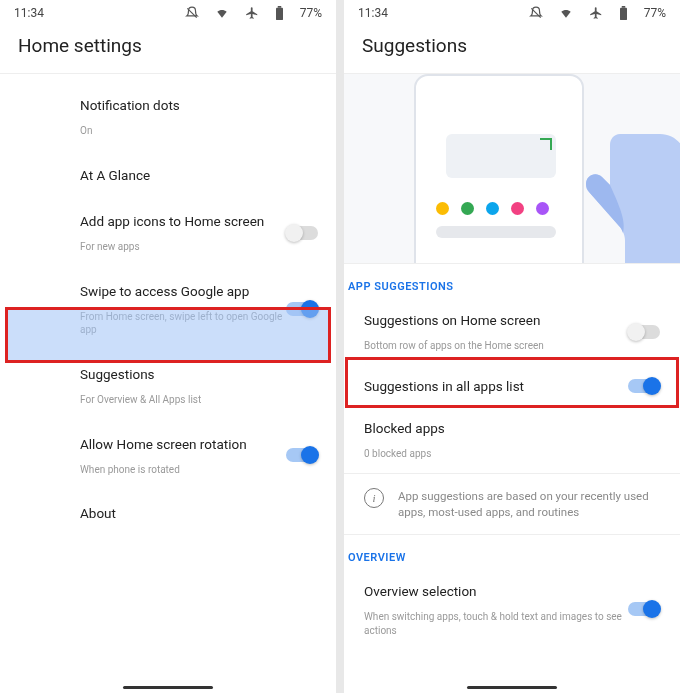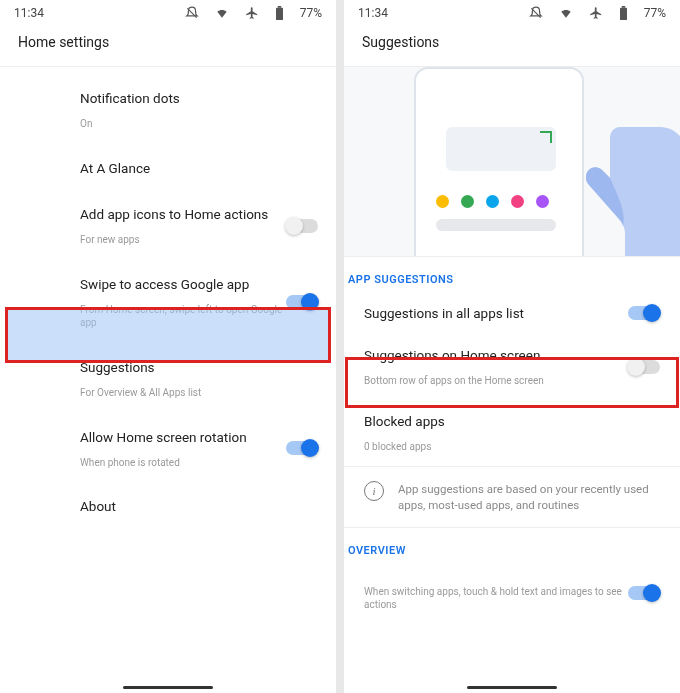--- a/index.html
+++ b/index.html
@@ -22,21 +22,21 @@
   .status-bar {
     display: flex;
     justify-content: space-between;
     align-items: center;
     padding: 6px 14px 2px;
     font-size: 12px;
     color: #444;
   }
   .status-icons { display: flex; align-items: flex-start; gap: 16px; }
   .page-title {
-    font-size: 14px;
+    font-size: 19px;
     color: #222;
     padding: 12px 18px 16px;
     font-weight: 400;
   }
   .divider { height: 1px; background: #eee; }
   .settings-list { padding-top: 8px; }
   .row {
     display: flex;
     align-items: center;
     padding: 14px 18px 14px 80px;
@@ -154,21 +154,21 @@
         <div class="row-sub">On</div>
       </div>
     </div>
     <div class="row">
       <div class="row-text">
         <div class="row-title">At A Glance</div>
       </div>
     </div>
     <div class="row">
       <div class="row-text">
-        <div class="row-title">Add app icons to Home actions</div>
+        <div class="row-title">Add app icons to Home screen</div>
         <div class="row-sub">For new apps</div>
       </div>
       <div class="toggle"></div>
     </div>
     <div class="row">
       <div class="row-text">
         <div class="row-title">Swipe to access Google app</div>
         <div class="row-sub">From Home screen, swipe left to open Google app</div>
       </div>
       <div class="toggle on"></div>
@@ -246,47 +246,48 @@
     <svg class="hand" viewBox="0 0 160 180">
       <path fill="#b9cdf5" d="M90 20c-6 0-10 5-10 11v40l-8-8c-6-6-16-2-16 7 0 3 1 6 3 8l30 34c4 4 6 10 6 15v53h65V60c0-20-10-40-30-40H90z"></path>
       <path fill="#9db8ef" d="M80 71l-8-8c-6-6-16-2-16 7 0 3 1 6 3 8l30 34c2 2 3 4 4 7 3-12-3-26-13-48z"></path>
     </svg>
   </div>
 
   <div class="section-label">APP SUGGESTIONS</div>
 
   <div class="row-r">
     <div class="row-text">
-      <div class="row-title">Suggestions in all apps list</div>
-    </div>
-    <div class="toggle on"></div>
-  </div>
-  <div class="row-r">
-    <div class="row-text">
       <div class="row-title">Suggestions on Home screen</div>
       <div class="row-sub">Bottom row of apps on the Home screen</div>
     </div>
     <div class="toggle"></div>
+  </div>
+  <div class="row-r">
+    <div class="row-text">
+      <div class="row-title">Suggestions in all apps list</div>
+    </div>
+    <div class="toggle on"></div>
   </div>
   <div class="row-r">
     <div class="row-text">
       <div class="row-title">Blocked apps</div>
       <div class="row-sub">0 blocked apps</div>
     </div>
   </div>
 
   <div class="info-row">
     <div class="info-icon">i</div>
     <div class="info-text">App suggestions are based on your recently used apps, most-used apps, and routines</div>
   </div>
 
   <div class="section-label">OVERVIEW</div>
 
   <div class="row-r">
     <div class="row-text">
+      <div class="row-title">Overview selection</div>
       <div class="row-sub">When switching apps, touch &amp; hold text and images to see actions</div>
     </div>
     <div class="toggle on"></div>
   </div>
 
   <div class="highlight-box hl-right"></div>
   <div class="nav-pill"></div>
 </div>
 
 </body></html>

